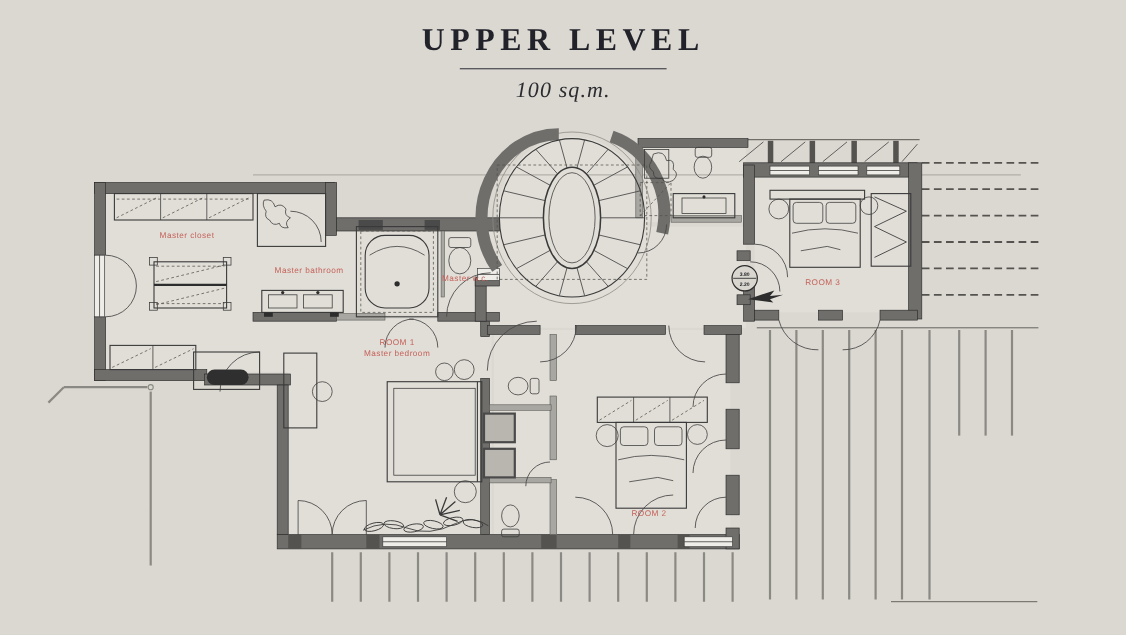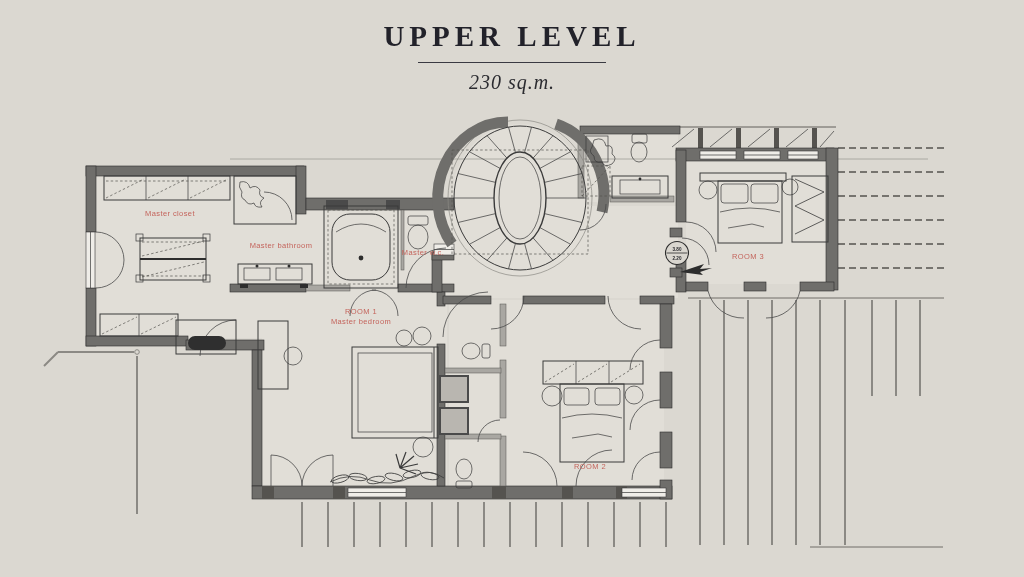--- a/index.html
+++ b/index.html
@@ -27,21 +27,21 @@
   .win{fill:#EFEDE8;stroke:#3A3A3A;stroke-width:.6;}
 </style>
 </head>
 <body>
 
 <div class="canvas">
 
   <header>
     <h1 class="plan-title">UPPER LEVEL</h1>
     <div class="rule"></div>
-    <div class="plan-area">230 sq.m.</div>
+    <div class="plan-area">100 sq.m.</div>
   </header>
 
   <svg width="1024" height="577" viewBox="0 0 1024 577">
 
     <g fill="#E1DED7" stroke="none">
       <rect x="96" y="176" width="208" height="162"></rect>
       <rect x="240" y="208" width="214" height="78"></rect>
       <rect x="262" y="290" width="185" height="198"></rect>
       <rect x="449" y="300" width="215" height="188"></rect>
       <rect x="686" y="160" width="142" height="124"></rect>

